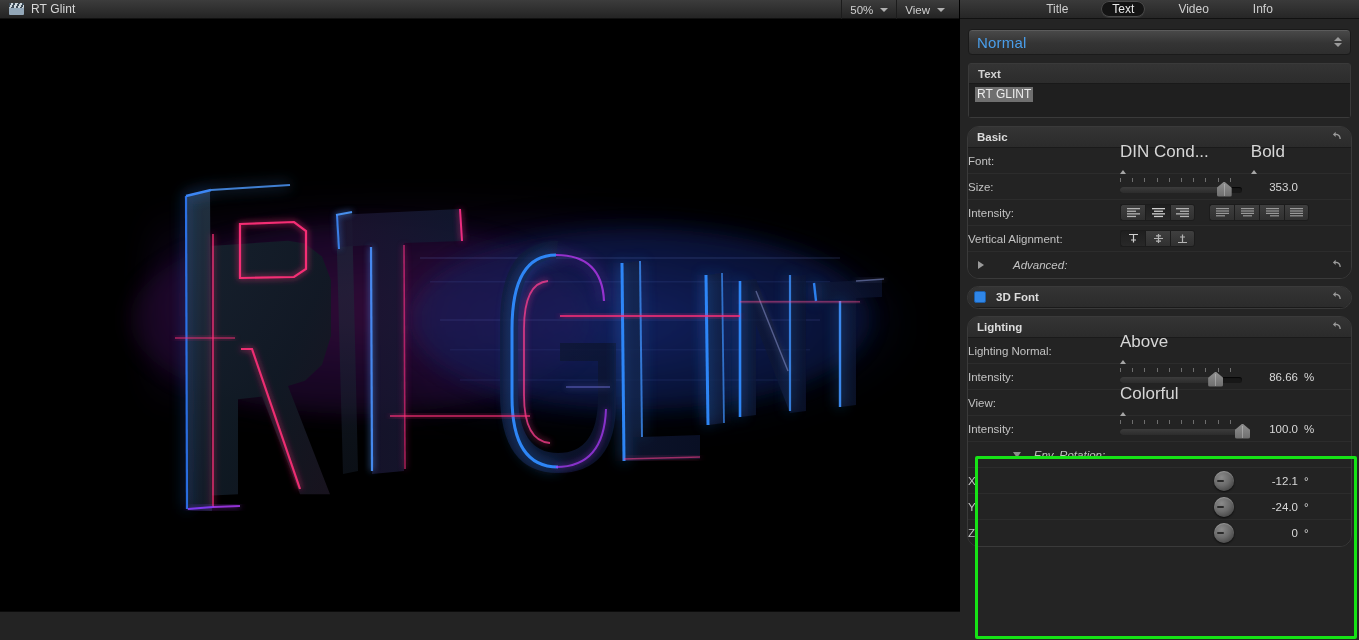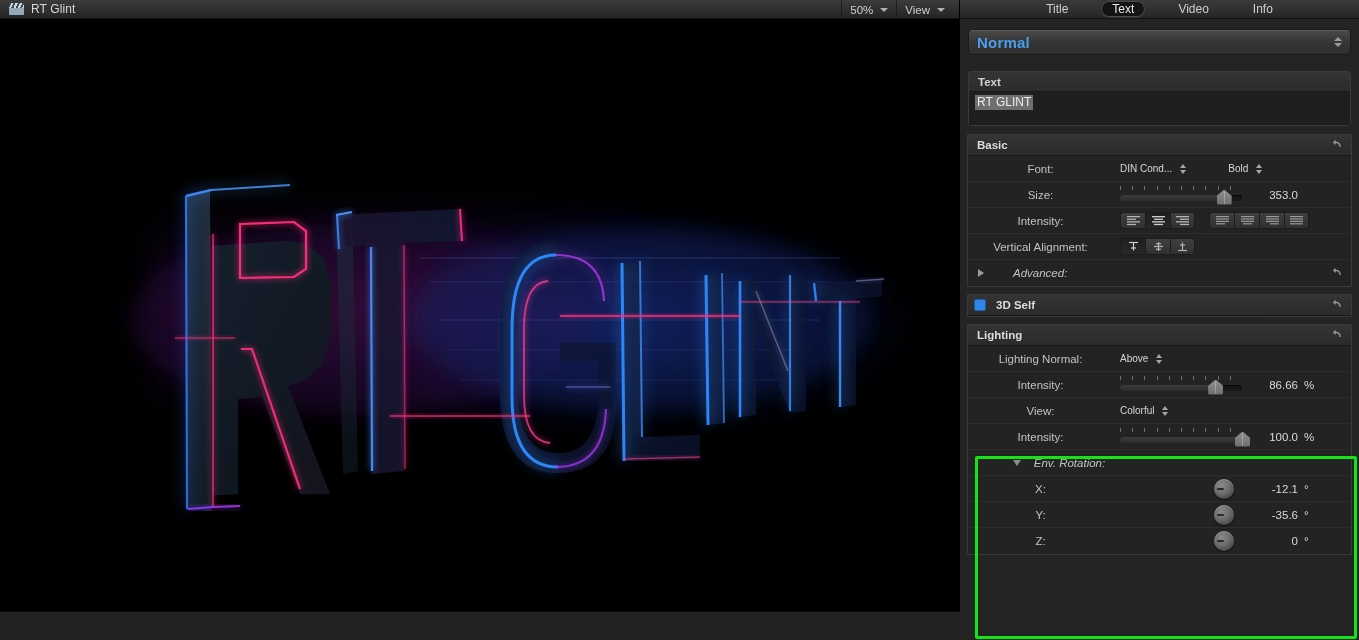--- a/index.html
+++ b/index.html
@@ -98,26 +98,26 @@
   .tab.active {
     background: #141414; color: #e9e9e9;
     box-shadow: inset 0 0 0 1px #4a4a4a, 0 1px 0 rgba(255,255,255,.06);
   }
   #insp-body { flex: 1; overflow: hidden; background: #242424; padding: 0; }
 
   .panel {
     margin: 8px 7px 0 7px;
     background: #232323;
     border: 1px solid #3a3a3a;
-    border-radius: 1px;
+    border-radius: 12px;
     overflow: hidden;
   }
   .panel.tight { margin-top: 7px; }
 
-  .combo-wrap { margin: 10px 8px 16px 8px; font-weight: bold; }
+  .combo-wrap { margin: 10px 8px 8px 8px; }
   .combo {
     height: 26px; border-radius: 4px;
     background: linear-gradient(to bottom,#4a4a4a,#343434 55%,#2e2e2e);
     border: 1px solid #1a1a1a;
     box-shadow: inset 0 1px 0 rgba(255,255,255,.10);
     display: flex; align-items: center; padding: 0 8px;
     position: relative;
   }
   .combo .val { color: #4a9eea; font-size: 15px; letter-spacing: .2px; }
   .stepper {
@@ -154,27 +154,27 @@
   .reset-arrow { width: 11px; height: 12px; display: inline-block; }
 
   .row {
     height: 26px; display: flex; align-items: center;
     border-bottom: 1px solid #2c2c2c;
     background: #232323;
     position: relative;
   }
   .row:last-child { border-bottom: none; }
   .row .lbl {
-    width: 152px; text-align: center; padding-right: 7px;
+    width: 152px; text-align: left; padding-right: 7px;
     color: #c2c2c2; font-size: 11.5px;
   }
 
   .popup {
-    display: inline-flex; align-items: center; gap: 8px;
-    color: #d6d6d6; font-size: 10px;
+    display: inline-flex; align-items: flex-start; gap: 8px;
+    color: #d6d6d6; font-size: 17px; flex-direction: column;
   }
   .pop-steps { display: flex; flex-direction: column; gap: 2px; align-items: center; }
   .pop-steps .up   { width:0;height:0;border-left:3.5px solid transparent;border-right:3.5px solid transparent;border-bottom:4px solid #a6a6a6; }
   .pop-steps .down { width:0;height:0;border-left:3.5px solid transparent;border-right:3.5px solid transparent;border-top:4px solid #a6a6a6; }
 
   
   .slider { position: relative; width: 122px; height: 20px; }
   .slider .ticks {
     position: absolute; left: 0; top: 1px; width: 122px; height: 4px;
     background-image: repeating-linear-gradient(to right, #6e6e6e 0 1px, transparent 1px 12.2px);
@@ -642,21 +642,21 @@
             <svg class="reset-arrow" viewBox="0 0 12 12">
                 <path d="M9.6 9.2C9.6 5.6 7.2 3.6 4 3.6V1.4L1 4.3l3 2.9V5.0c2.4 0 4.2 1.4 4.2 4.2z" fill="#9a9a9a"></path>
               </svg>
           </span>
         </div>
       </div>
 
       <div class="panel tight">
         <div class="sec-header" style="padding-left:6px">
           <span class="cbox filled"></span>
-          <span style="padding-left:10px">3D Self</span>
+          <span style="padding-left:10px">3D Font</span>
           <span class="reset">
             <svg class="reset-arrow" viewBox="0 0 12 12">
                 <path d="M9.6 9.2C9.6 5.6 7.2 3.6 4 3.6V1.4L1 4.3l3 2.9V5.0c2.4 0 4.2 1.4 4.2 4.2z" fill="#9a9a9a"></path>
               </svg>
           </span>
         </div>
       </div>
 
       <div class="panel tight">
         <div class="sec-header">
@@ -734,21 +734,21 @@
           </div>
           <div class="num">-12.1</div>
           <div class="unit">°</div>
         </div>
 
         <div class="row">
           <div class="lbl">Y:</div>
           <div style="width:122px;display:flex;justify-content:flex-end;padding-right:8px">
             <span class="dial"></span>
           </div>
-          <div class="num">-35.6</div>
+          <div class="num">-24.0</div>
           <div class="unit">°</div>
         </div>
 
         <div class="row">
           <div class="lbl">Z:</div>
           <div style="width:122px;display:flex;justify-content:flex-end;padding-right:8px">
             <span class="dial"></span>
           </div>
           <div class="num">0</div>
           <div class="unit">°</div>

